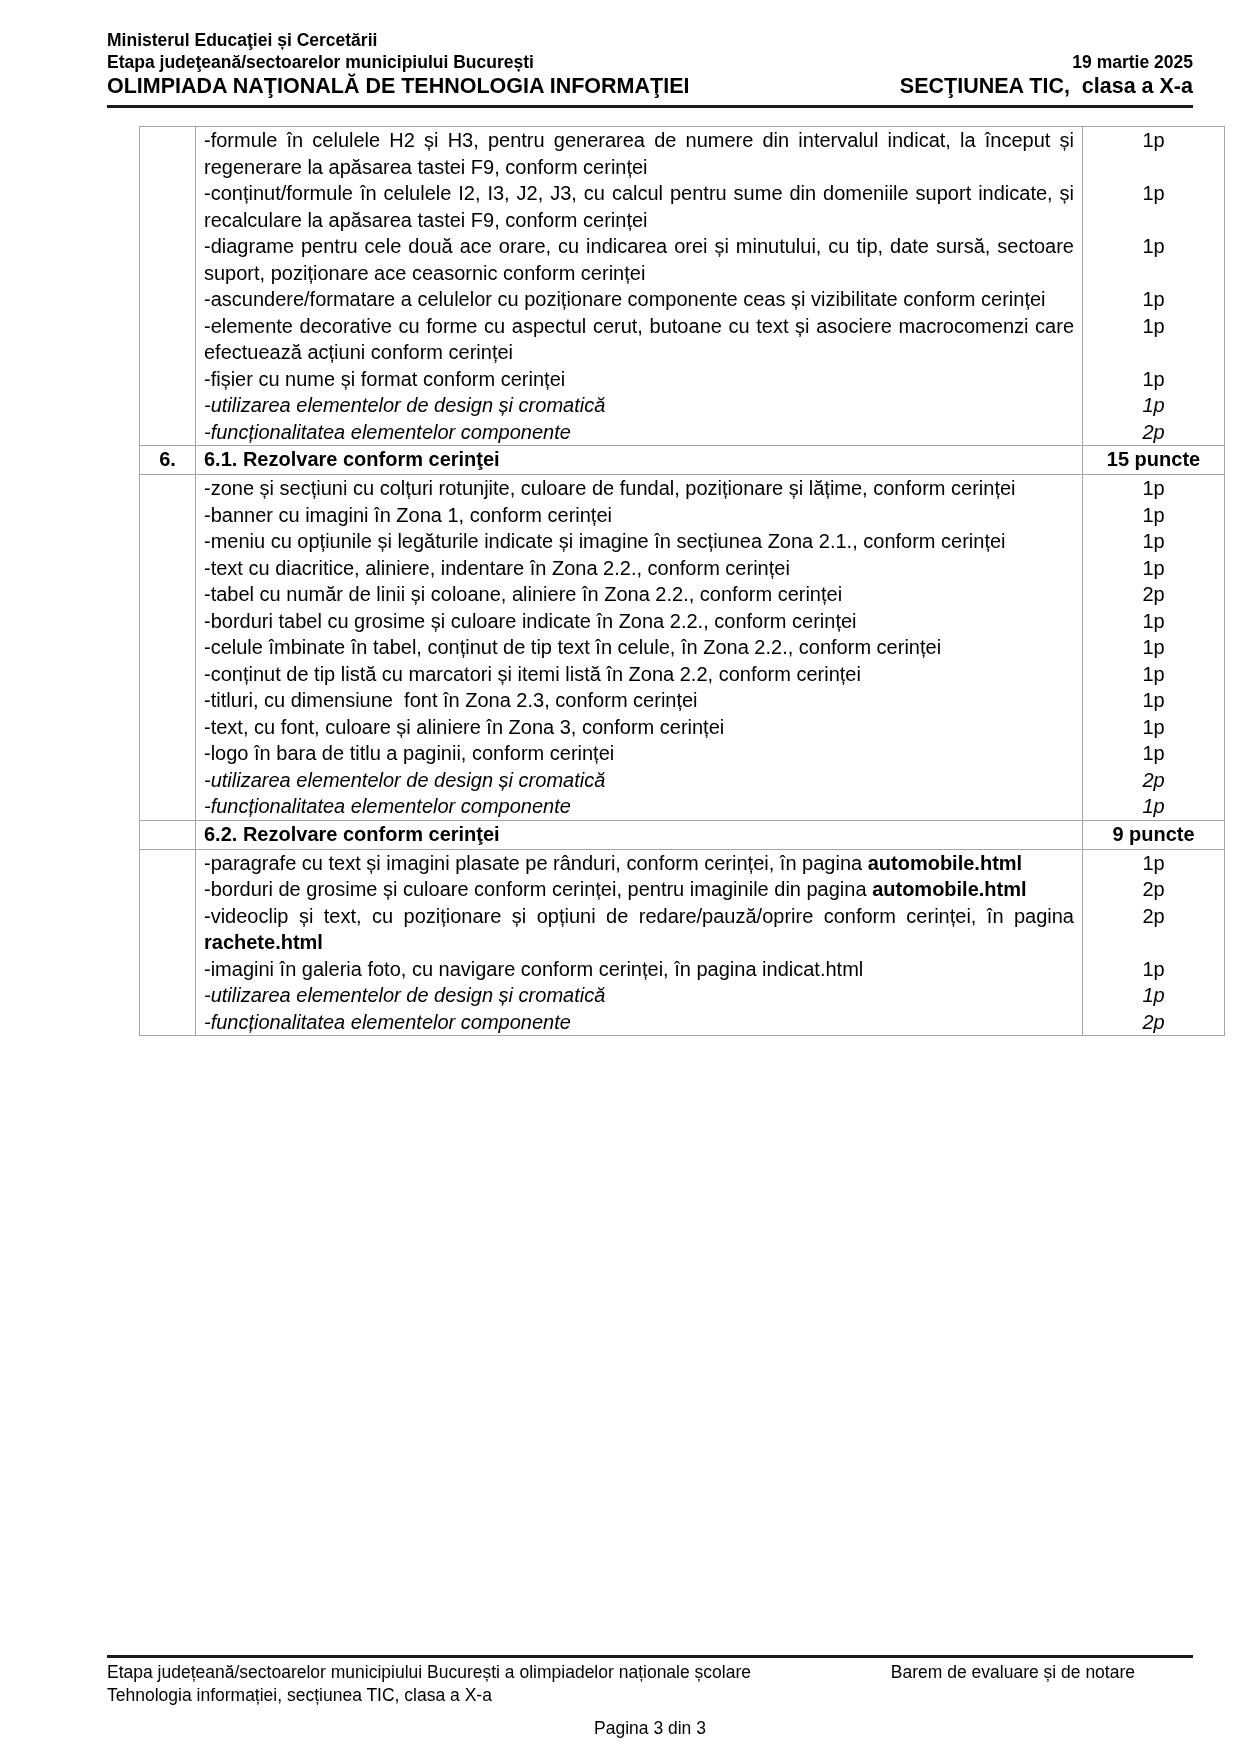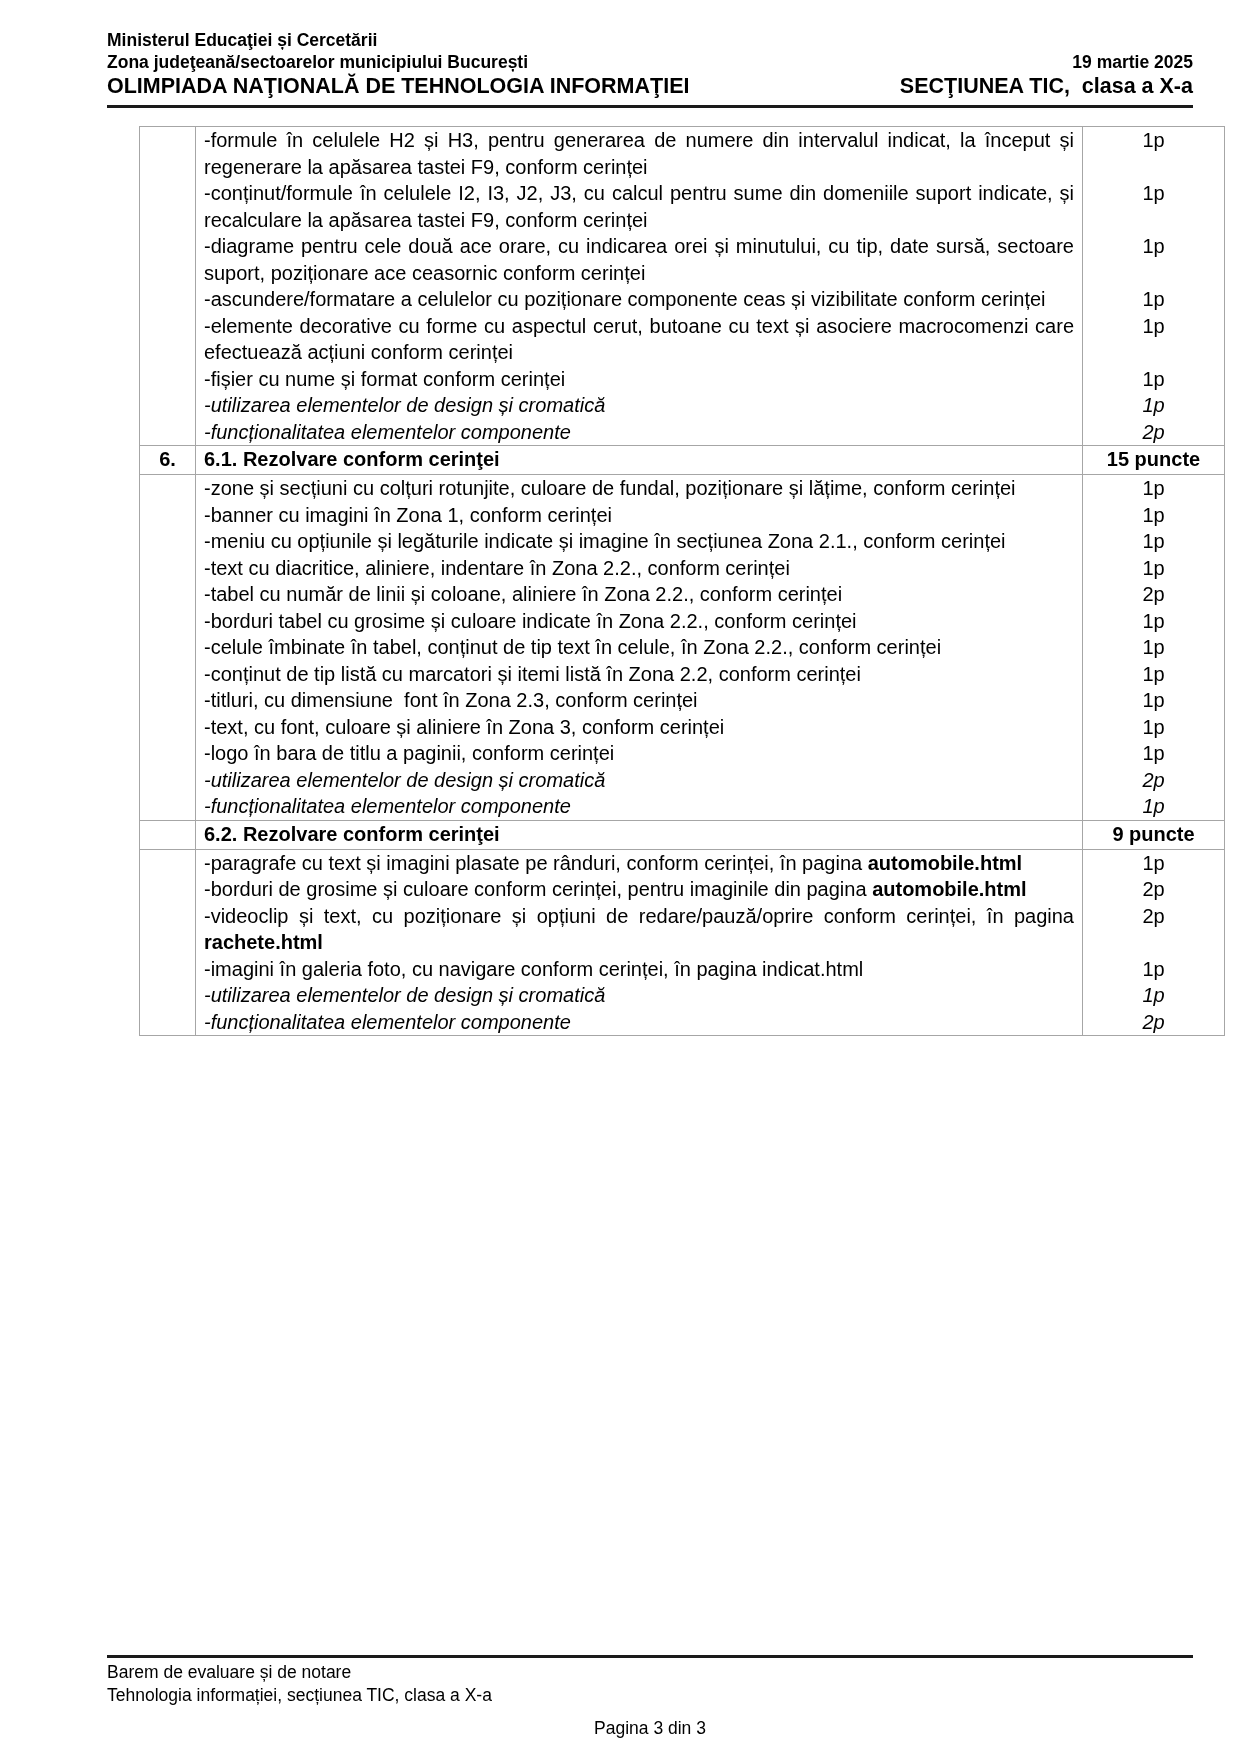--- a/index.html
+++ b/index.html
@@ -117,21 +117,21 @@
 </style>
 </head>
 <body>
 
 <div class="page">
 
   <div class="content">
 
     <div class="hdr-small">Ministerul Educaţiei și Cercetării</div>
     <div class="hdr-row hdr-small">
-      <span>Zona judeţeană/sectoarelor municipiului București</span>
+      <span>Etapa judeţeană/sectoarelor municipiului București</span>
       <span>19 martie 2025</span>
     </div>
     <div class="hdr-row hdr-title">
       <span>OLIMPIADA NAŢIONALĂ DE TEHNOLOGIA INFORMAŢIEI</span>
       <span>SECŢIUNEA TIC,&nbsp; clasa a X-a</span>
     </div>
     <div class="hdr-rule"></div>
 
     <table class="rubric">
       <colgroup>
@@ -286,19 +286,20 @@
             <td class="pts-cell italic">2p</td>
           </tr>
         </tbody>
     </table>
 
   </div>
 
   <div class="footer">
     <div class="footer-rule"></div>
     <div class="footer-row1">
+      <span>Etapa județeană/sectoarelor municipiului București a olimpiadelor naționale școlare</span>
       <span class="footer-right">Barem de evaluare și de notare</span>
     </div>
     <div>Tehnologia informației, secțiunea TIC, clasa a X-a</div>
     <div class="page-num">Pagina 3 din 3</div>
   </div>
 
 </div>
 
 </body></html>

